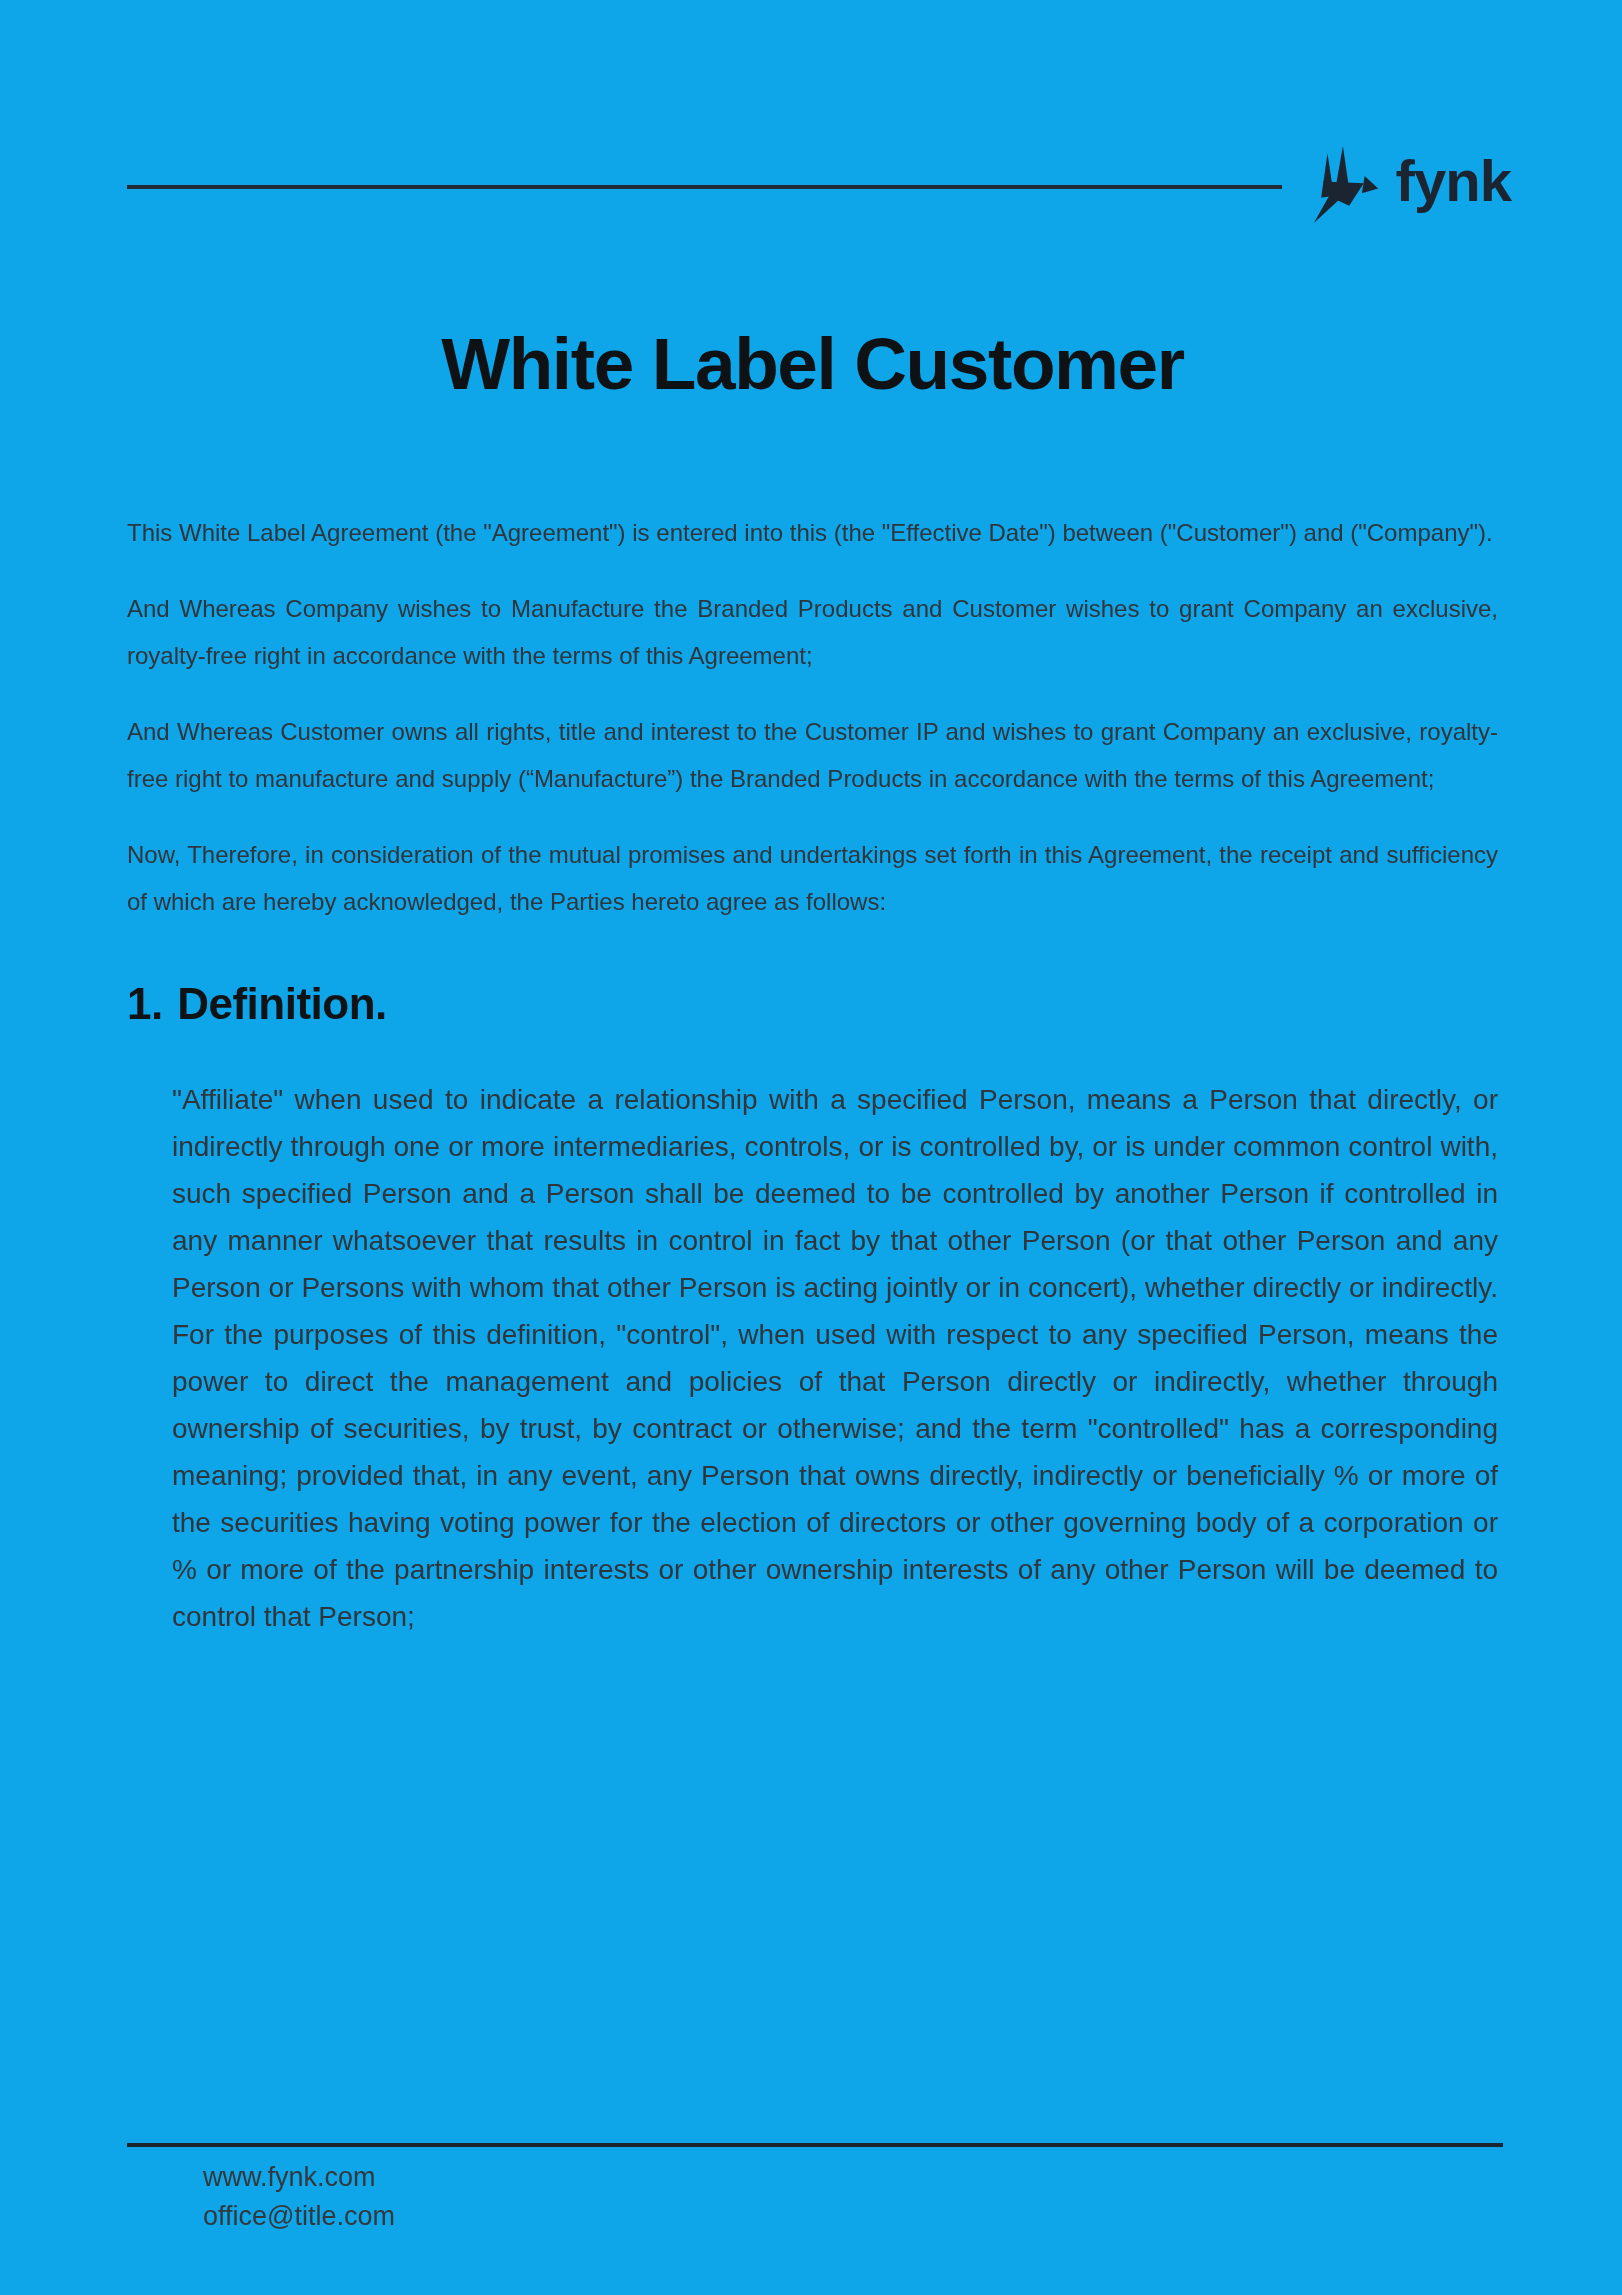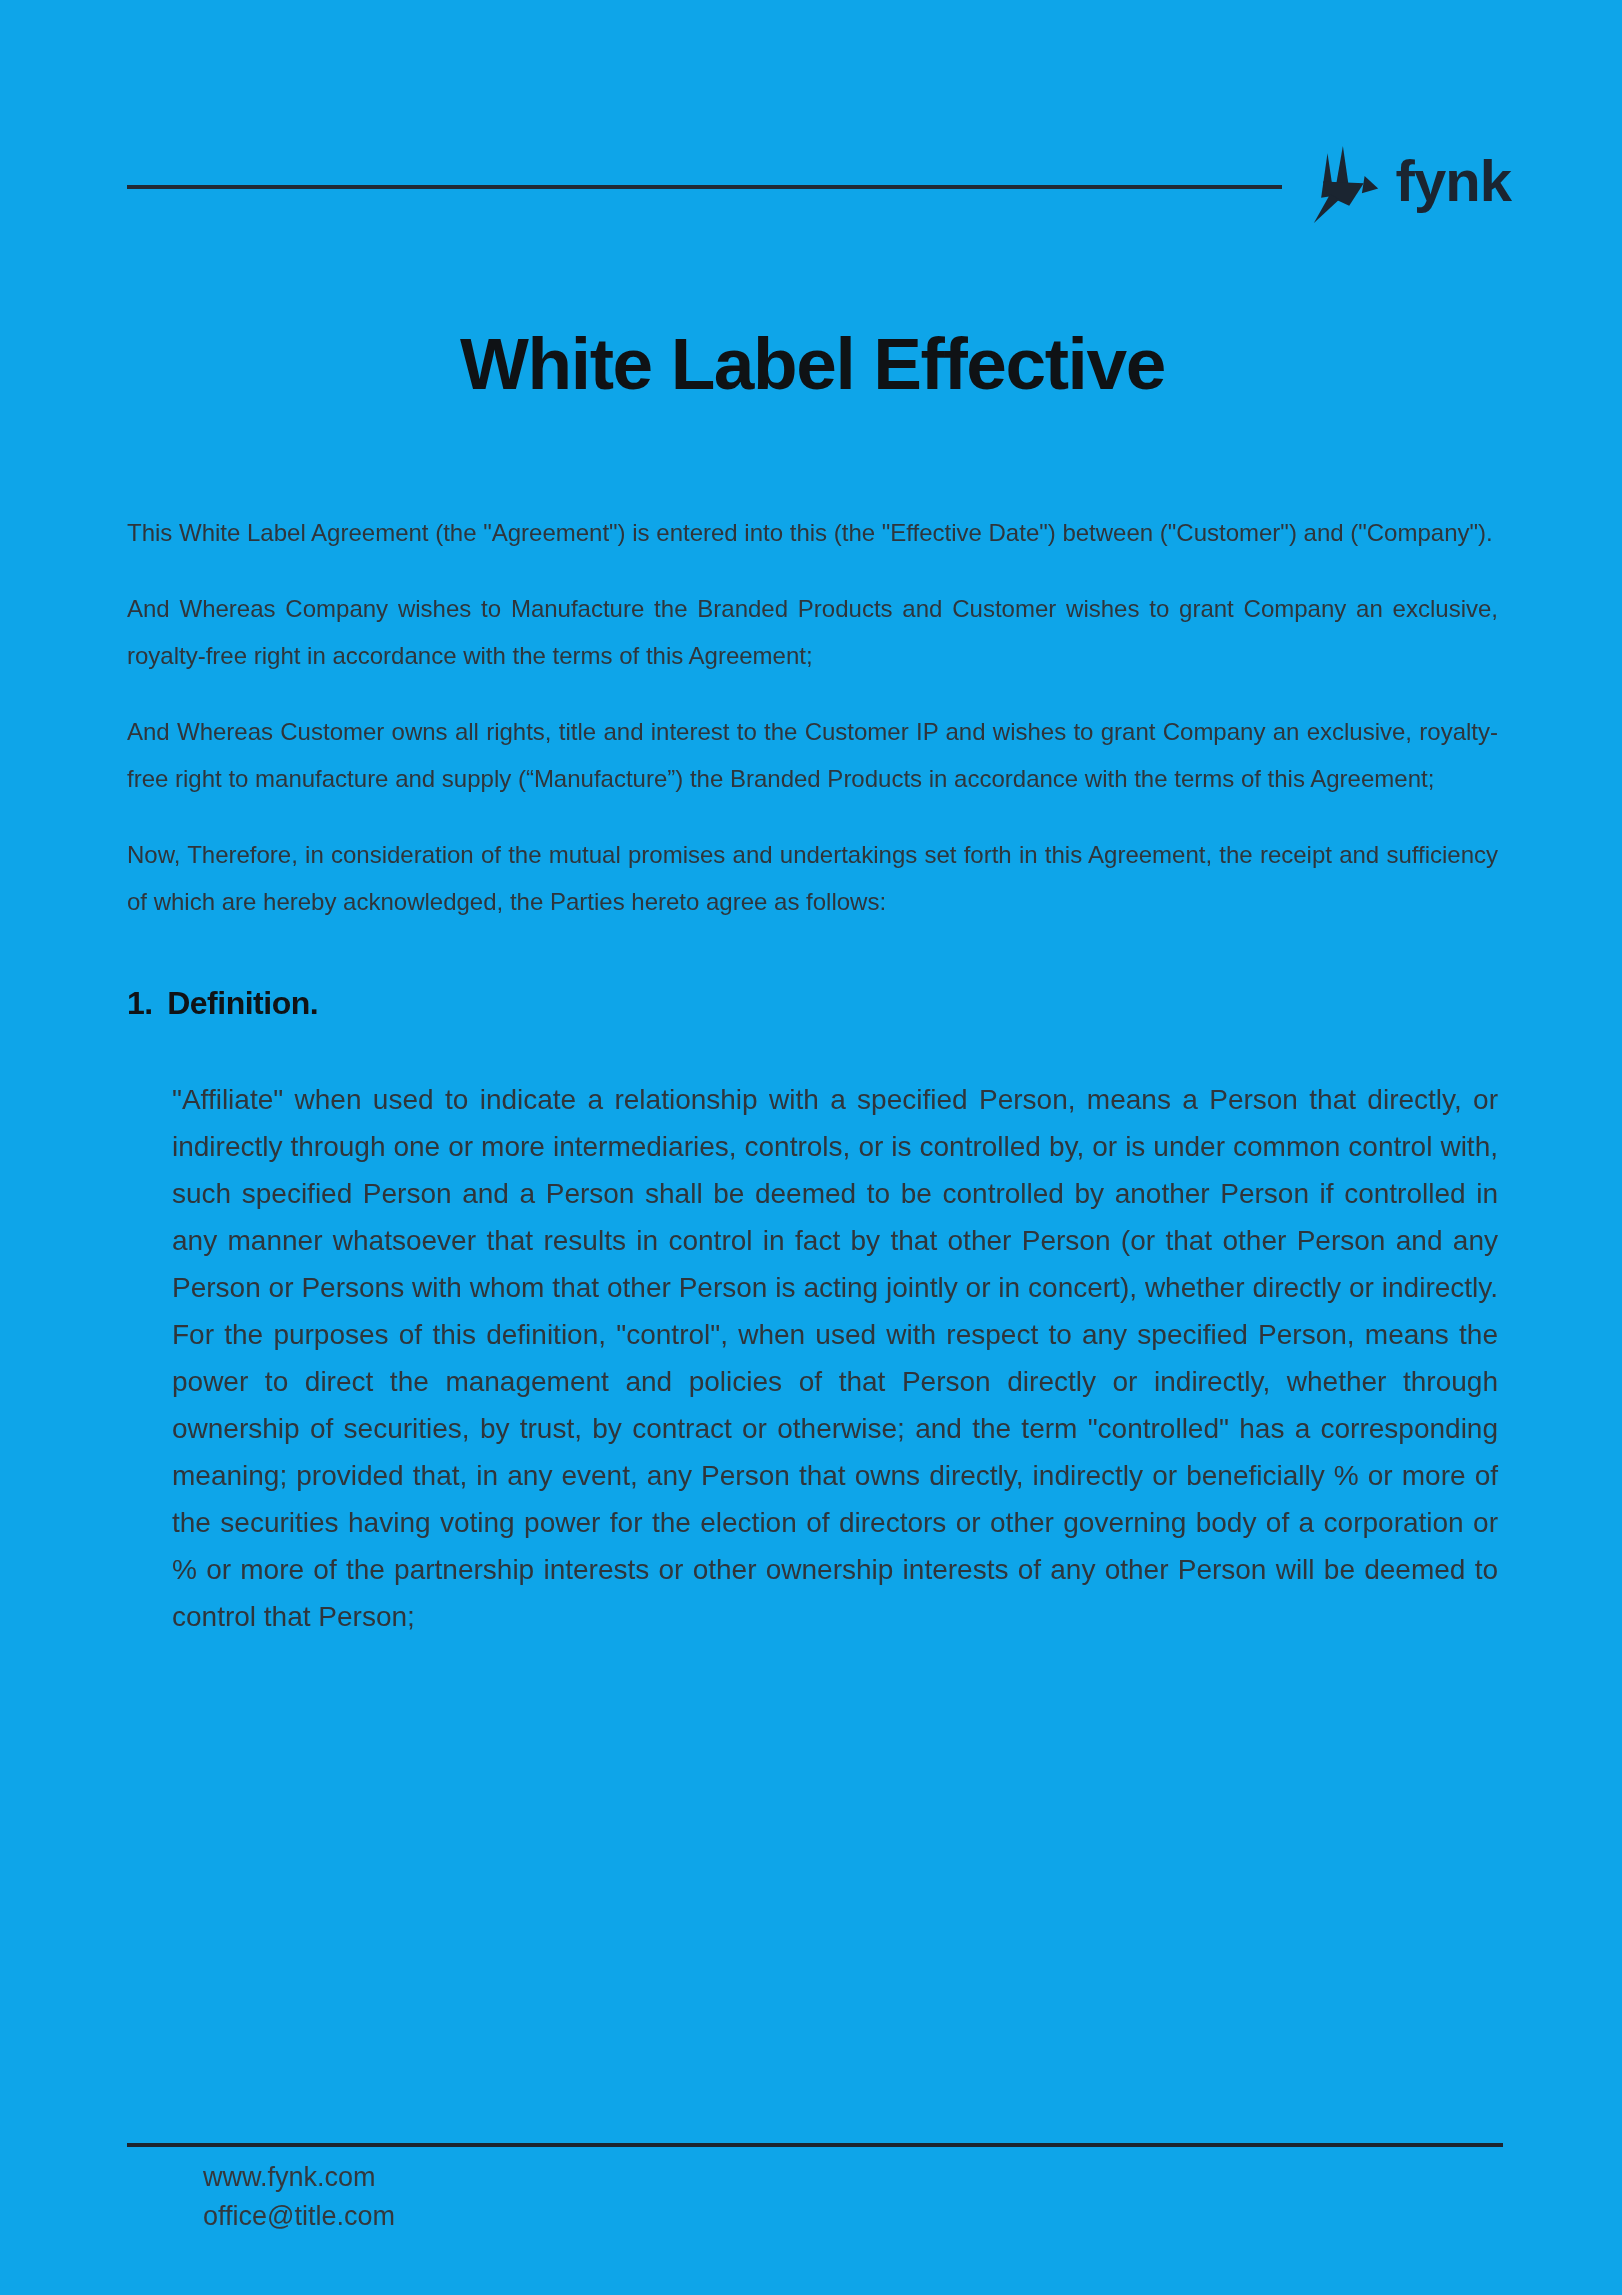--- a/index.html
+++ b/index.html
@@ -52,21 +52,21 @@
   .intro { margin-top: 102px; }
   p.body-par {
     font-size: 24px;
     line-height: 47px;
     text-align: justify;
     color: #2f353b;
   }
   p.body-par + p.body-par { margin-top: 29px; }
   h2.section-heading {
     margin-top: 53px;
-    font-size: 32px;
+    font-size: 44px;
     line-height: 51px;
     font-weight: bold;
     letter-spacing: -0.5px;
     color: #101316;
   }
   h2.section-heading .sec-num { margin-right: 14.5px; }
   p.section-body {
     margin-top: 47px;
     padding-left: 45px;
     font-size: 28px;
@@ -105,21 +105,21 @@
           <polygon points="11,40 56,42 40,67 16,56"></polygon>
           <polygon points="57,34 72,48 54,53"></polygon>
           <polygon points="19,54 29,60 1,86"></polygon>
         </g>
       </svg>
     </span>
     <span class="logo-word">fynk</span>
   </div>
 
   <div class="content">
-    <h1 class="doc-title">White Label Effective</h1>
+    <h1 class="doc-title">White Label Customer</h1>
 
     <div class="intro">
       <p class="body-par">This White Label Agreement (the "Agreement") is entered into this (the "Effective Date") between ("Customer") and ("Company").</p>
       <p class="body-par">And Whereas Company wishes to Manufacture the Branded Products and Customer wishes to grant Company an exclusive, royalty-free right in accordance with the terms of this Agreement;</p>
       <p class="body-par">And Whereas Customer owns all rights, title and interest to the Customer IP and wishes to grant Company an exclusive, royalty-free right to manufacture and supply (“Manufacture”) the Branded Products in accordance with the terms of this Agreement;</p>
       <p class="body-par">Now, Therefore, in consideration of the mutual promises and undertakings set forth in this Agreement, the receipt and sufficiency of which are hereby acknowledged, the Parties hereto agree as follows:</p>
     </div>
 
     <h2 class="section-heading">
       <span class="sec-num">1.</span><span>Definition.</span>

